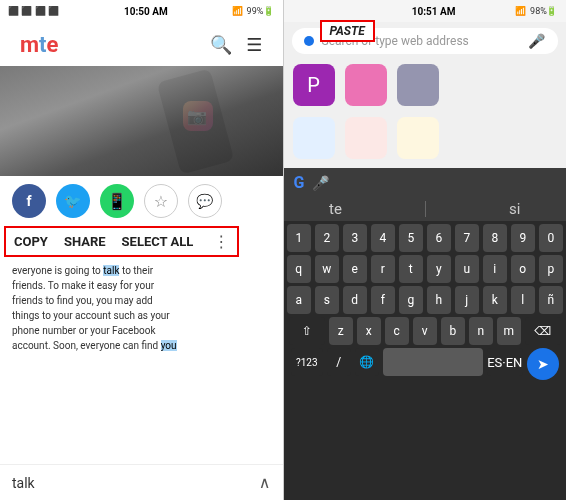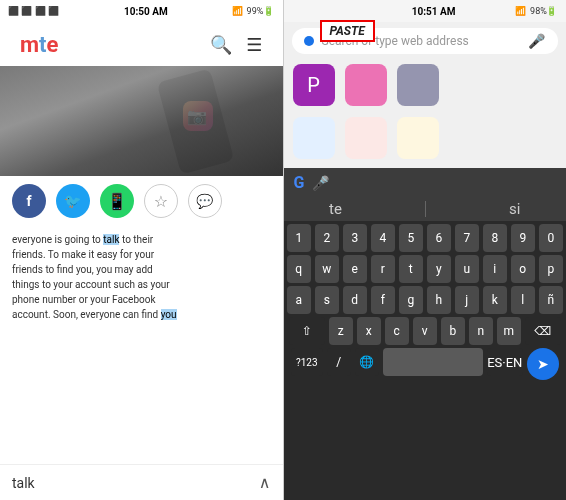--- a/index.html
+++ b/index.html
@@ -450,20 +450,26 @@
   </div>
 
   <div class="social-bar">
     <div class="social-btn fb">f</div>
     <div class="social-btn tw">🐦</div>
     <div class="social-btn wa" style="font-size:16px;">📱</div>
     <div class="star-btn">☆</div>
     <div class="comment-btn">💬</div>
   </div>
 
+  <div class="context-menu">
+    <span class="context-menu-item">COPY</span>
+    <span class="context-menu-item">SHARE</span>
+    <span class="context-menu-item">SELECT ALL</span>
+    <span class="context-menu-dots">⋮</span>
+  </div>
 
   <div class="article-text">
     <span>everyone is going to </span><span class="highlight">talk</span><span> to their<br>friends. To make it easy for your<br>friends to find you, you may add<br>things to your account such as your<br>phone number or your Facebook<br>account. Soon, everyone can find <span class="highlight-end">you</span></span>
   </div>
 
   <div class="left-bottom-bar">
     <span class="bottom-word">talk</span>
     <span class="bottom-chevron">∧</span>
   </div>
 </div>

